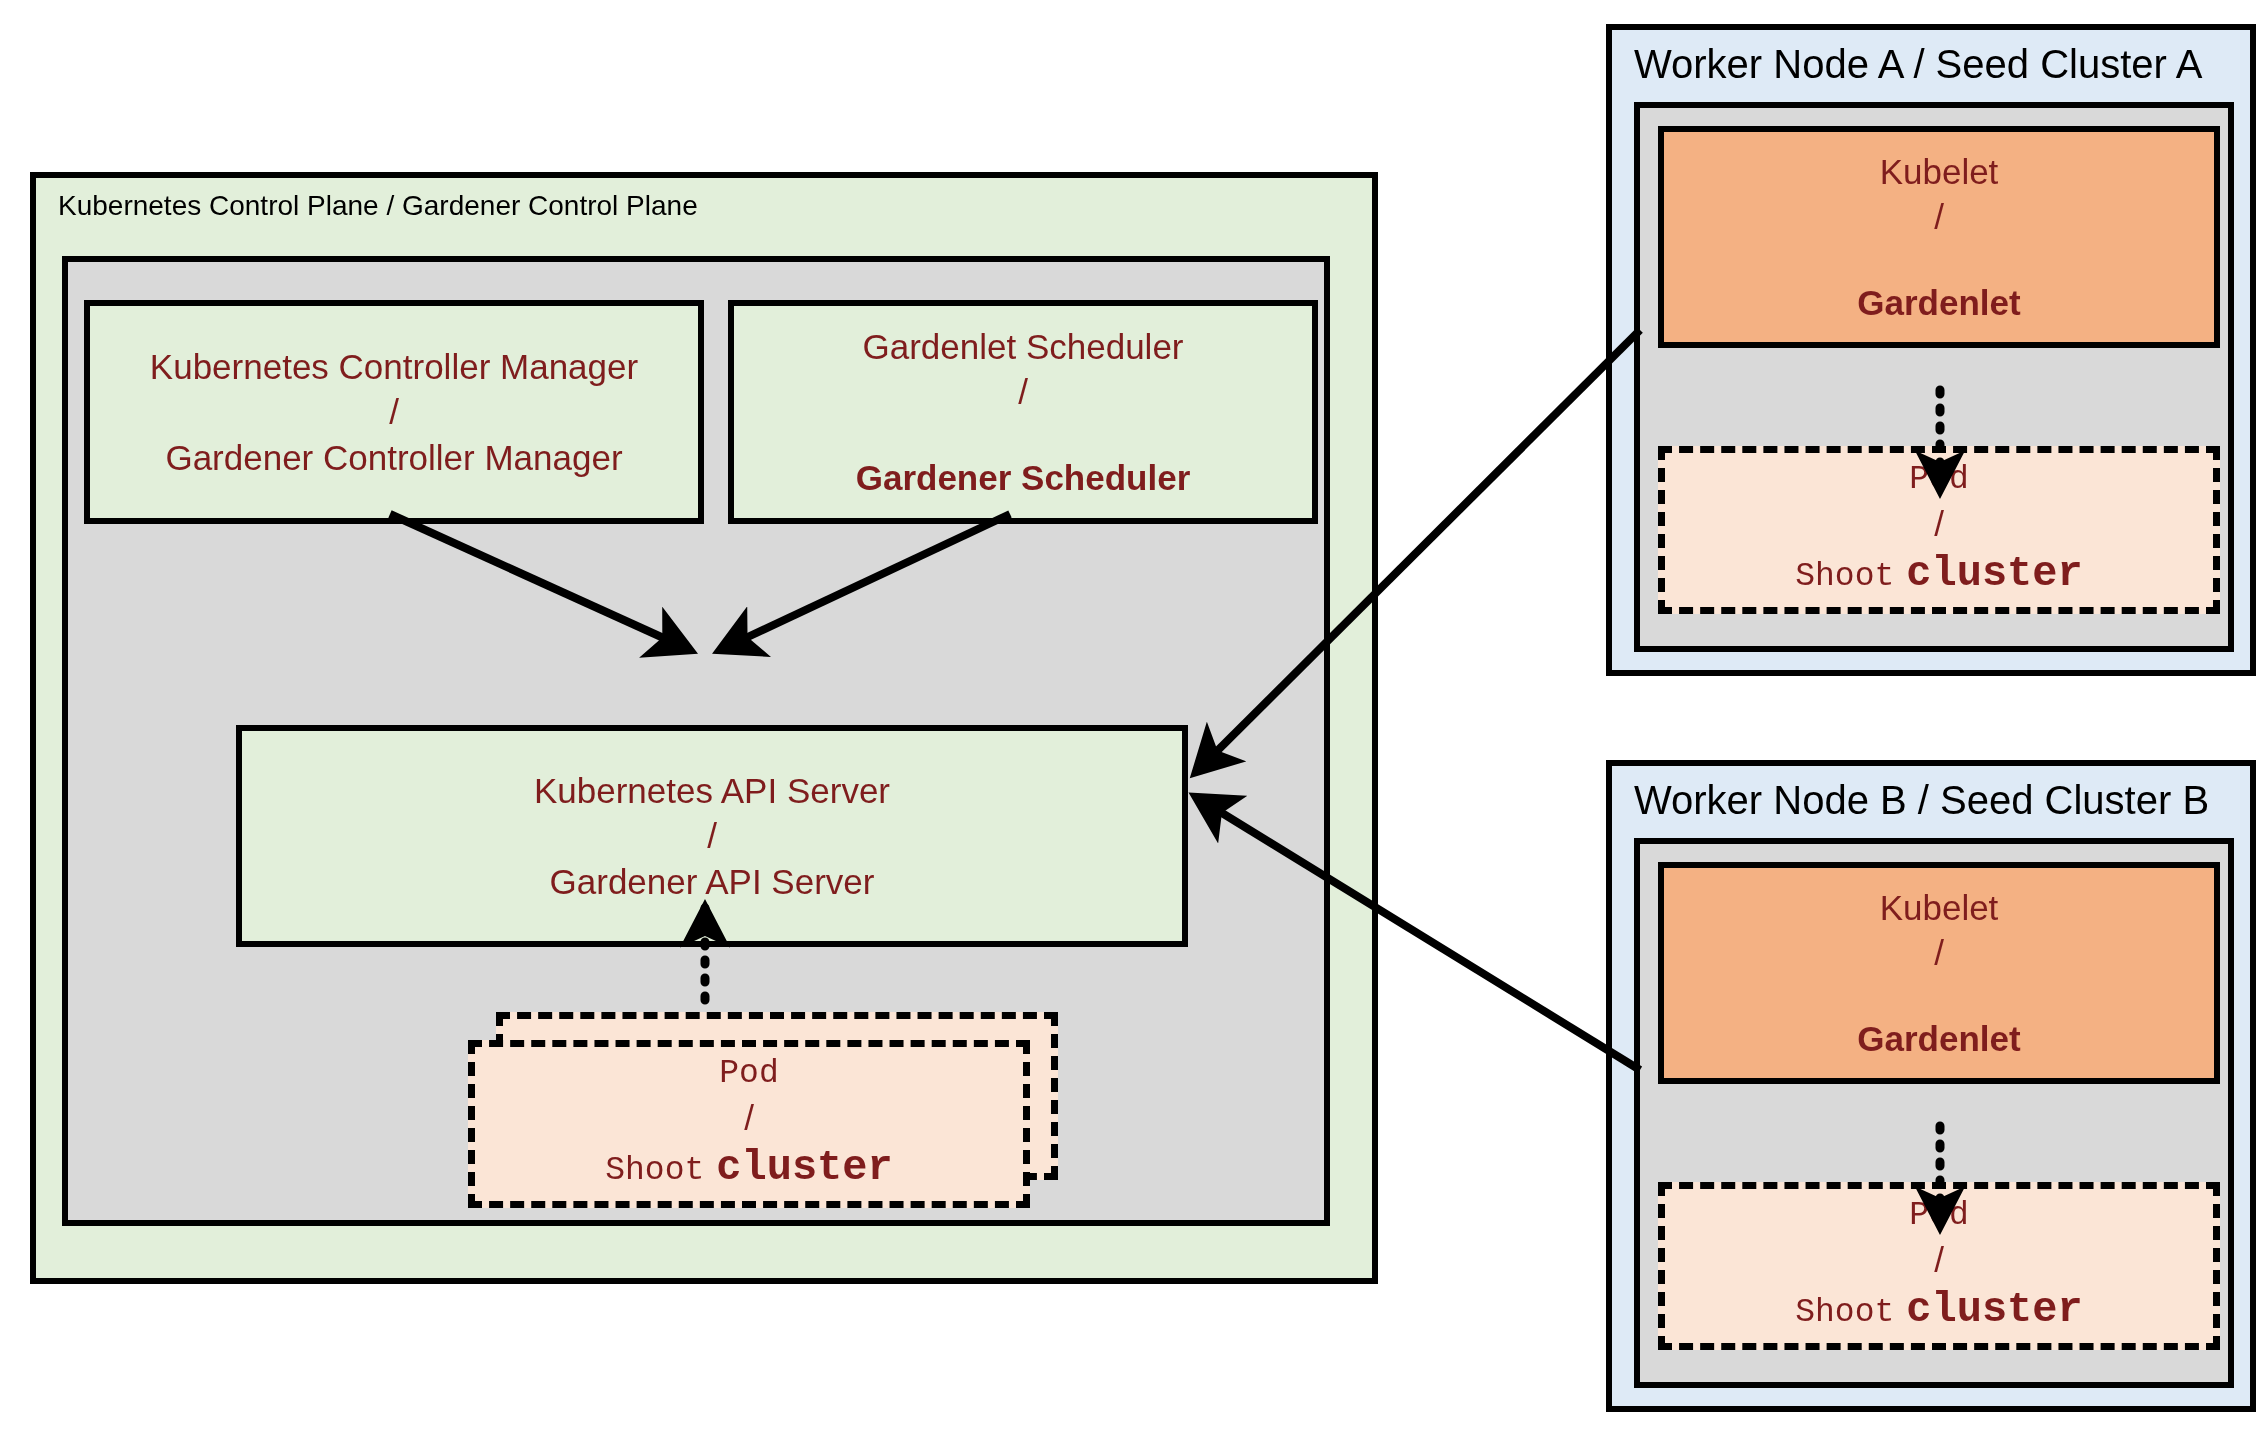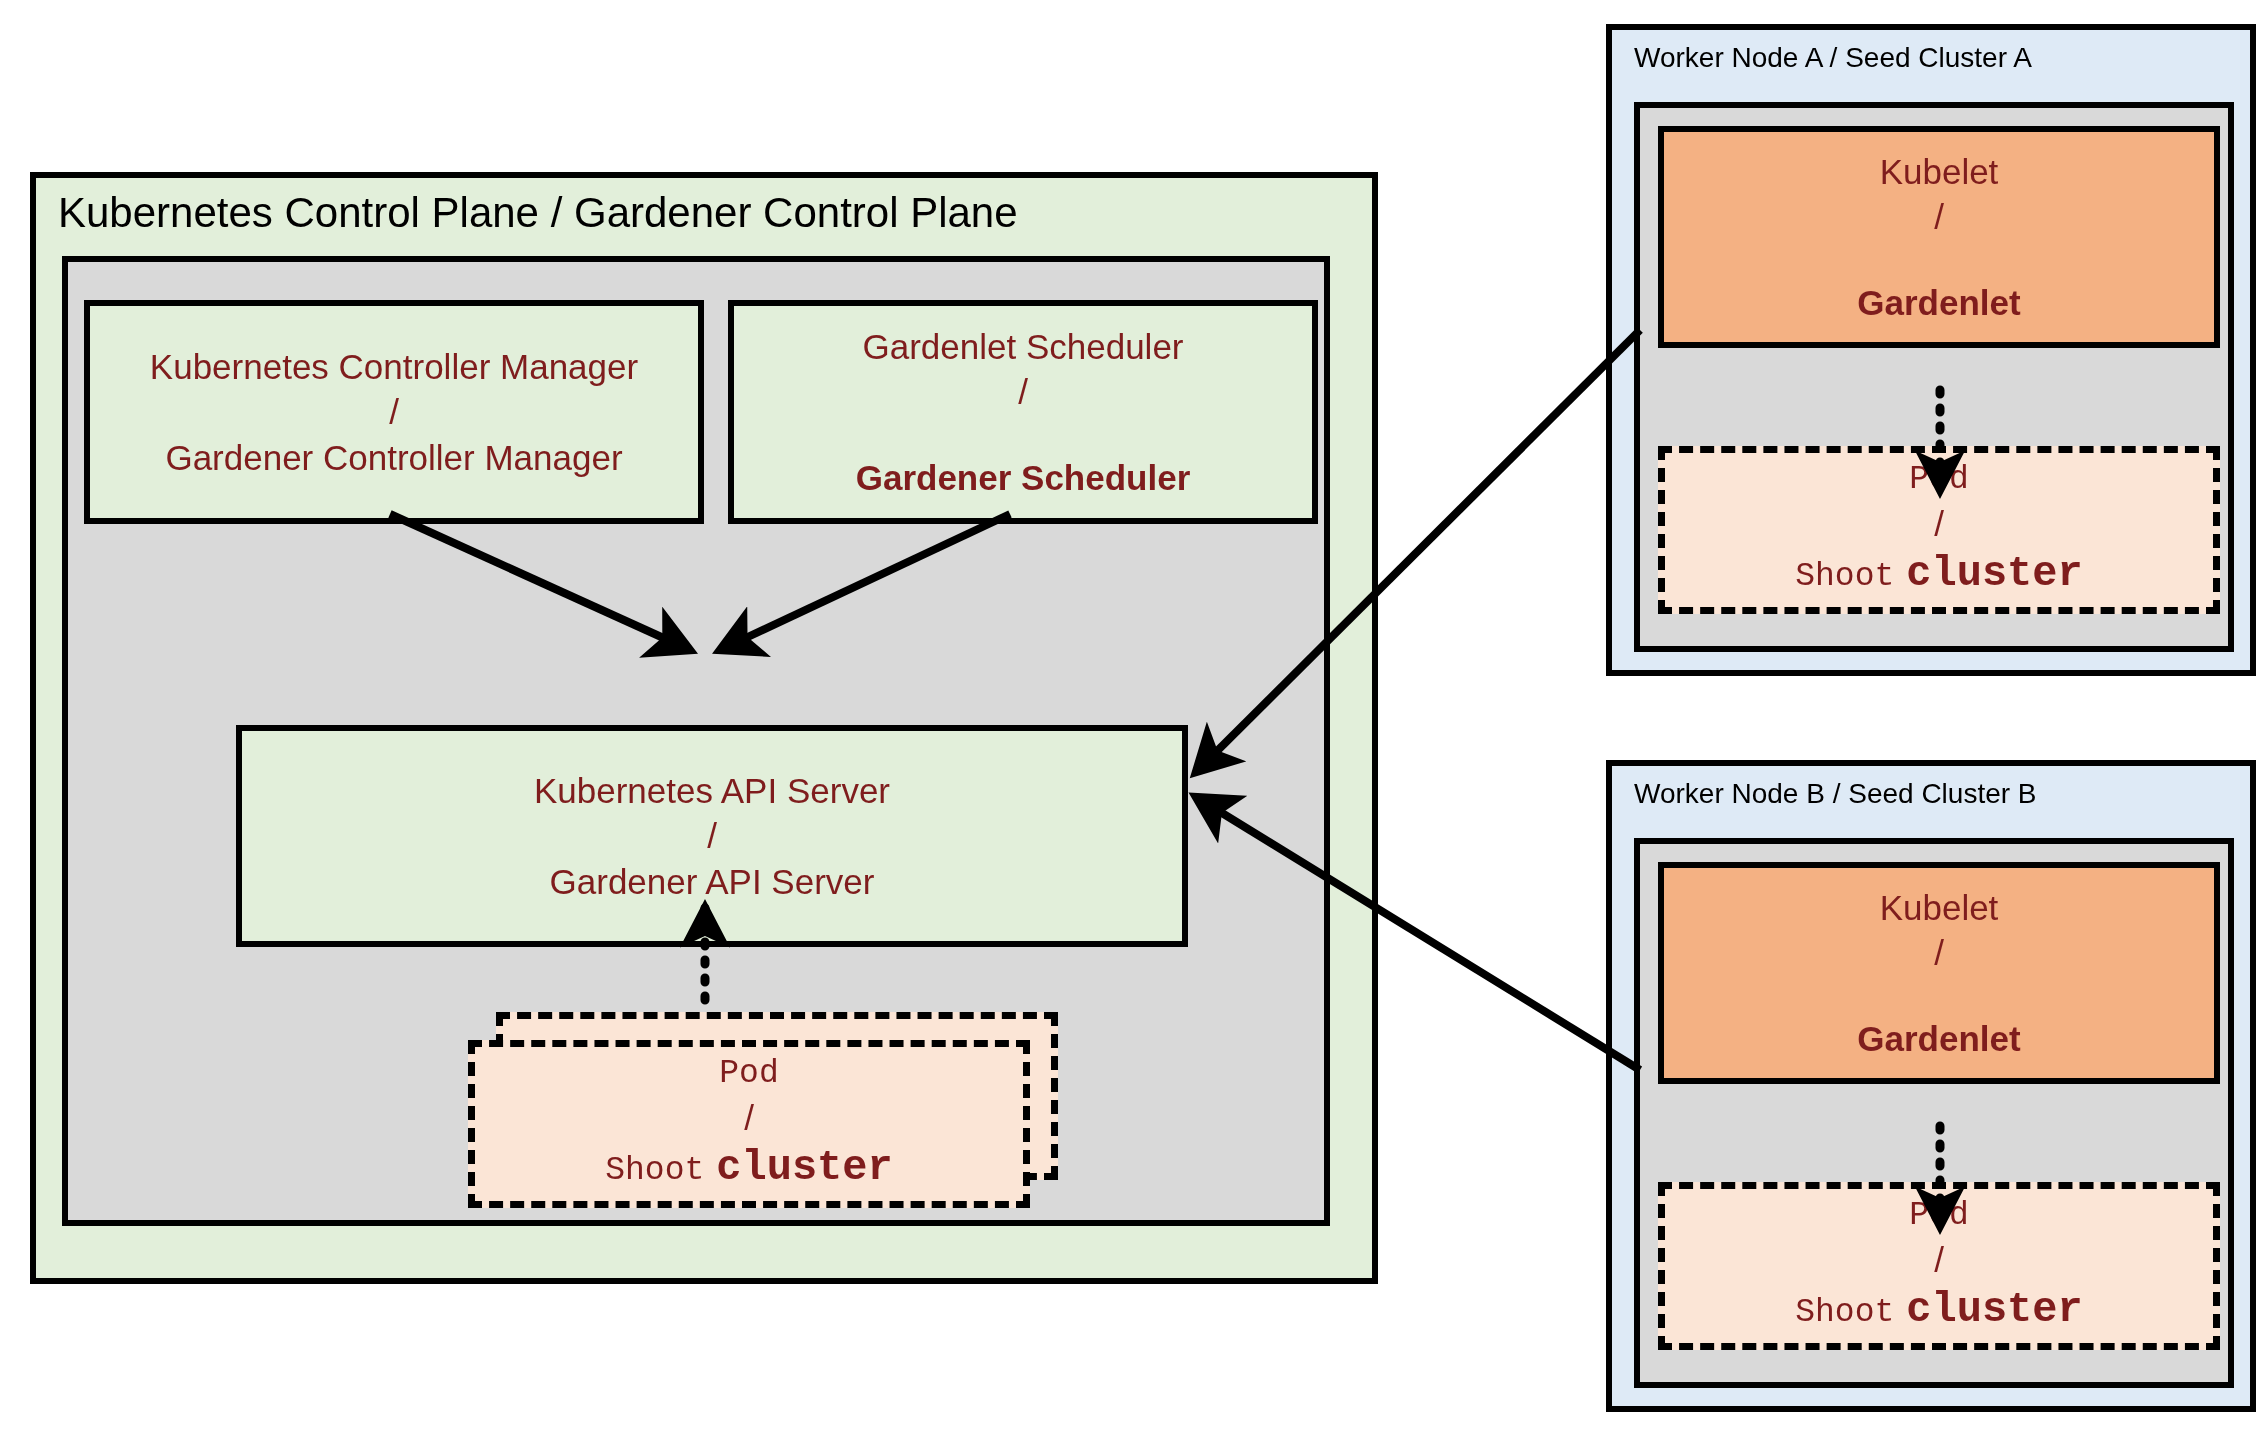--- a/index.html
+++ b/index.html
@@ -14,23 +14,23 @@
   .dashed{border:7px dashed #000;}
 
   .green{background:#E2EFDA;}
   .gray{background:#D9D9D9;}
   .blue{background:#DEEAF6;}
   .orange{background:#F4B183;}
   .peach{background:#FBE5D6;}
 
   
   .group-title{position:absolute;left:0;right:0;top:0;text-align:left;
-     font-size:28px;line-height:1.0;color:#000;padding:14px 0 0 22px;
+     font-size:40px;line-height:1.0;color:#000;padding:14px 0 0 22px;
      white-space:nowrap;font-weight:400;}
-  .group-title.big{font-size:42px;}
+  .group-title.big{font-size:28px;}
 
   
   .stack{display:flex;flex-direction:column;align-items:center;justify-content:center;
      line-height:1.30;width:100%;}
   .ln{font-size:35px;color:#7f1d1d;white-space:nowrap;}
   .ln.slash{font-size:35px;}
   .ln.b{font-weight:bold;margin-top:40px;}
   .mono{font-family:"Liberation Mono","DejaVu Sans Mono",monospace;font-size:33px;}
   .mono-b{font-family:Liberation Mono, monospace;font-weight:bold;font-size:42px;}
 

